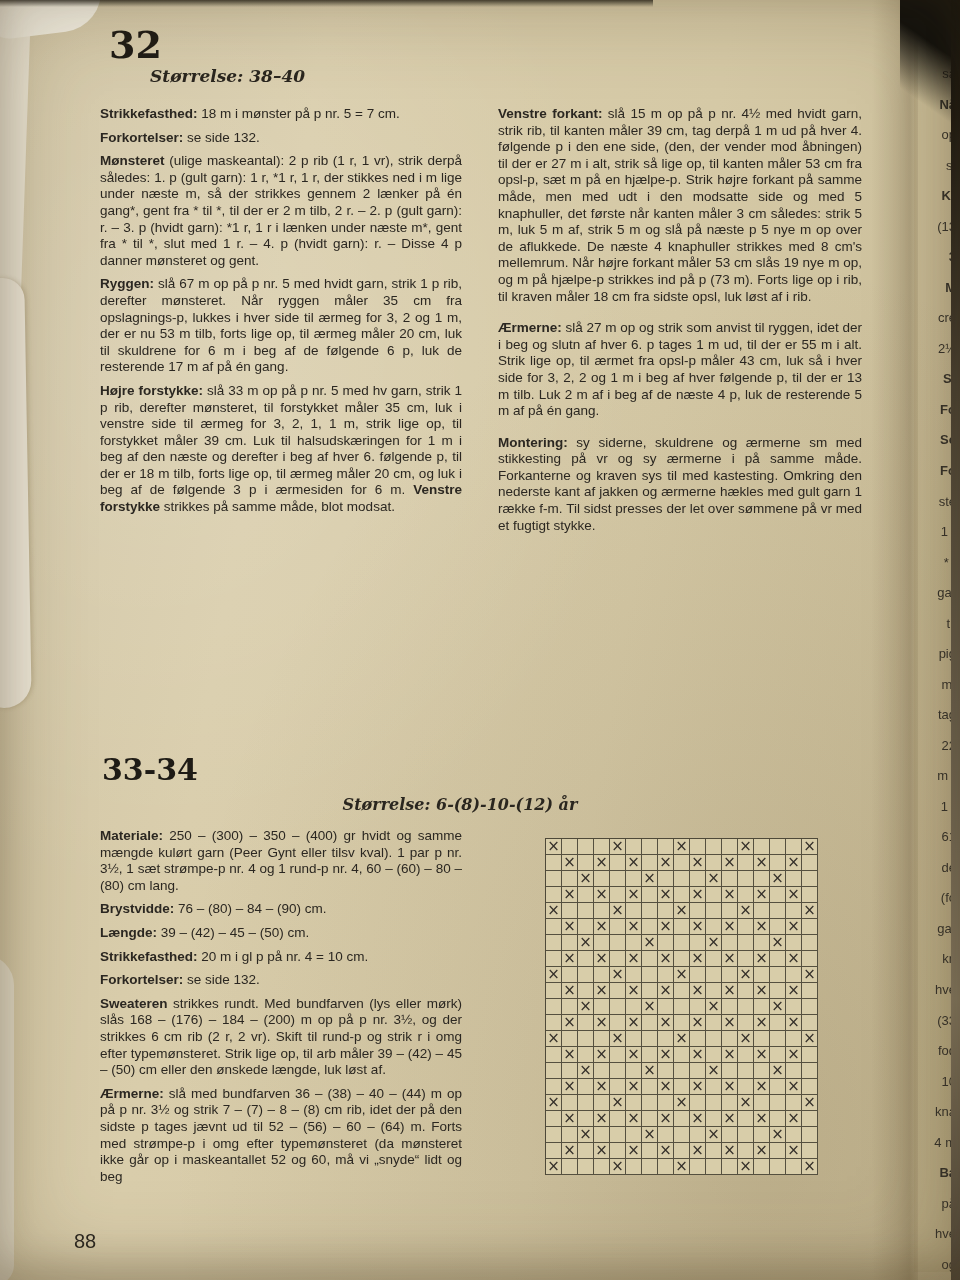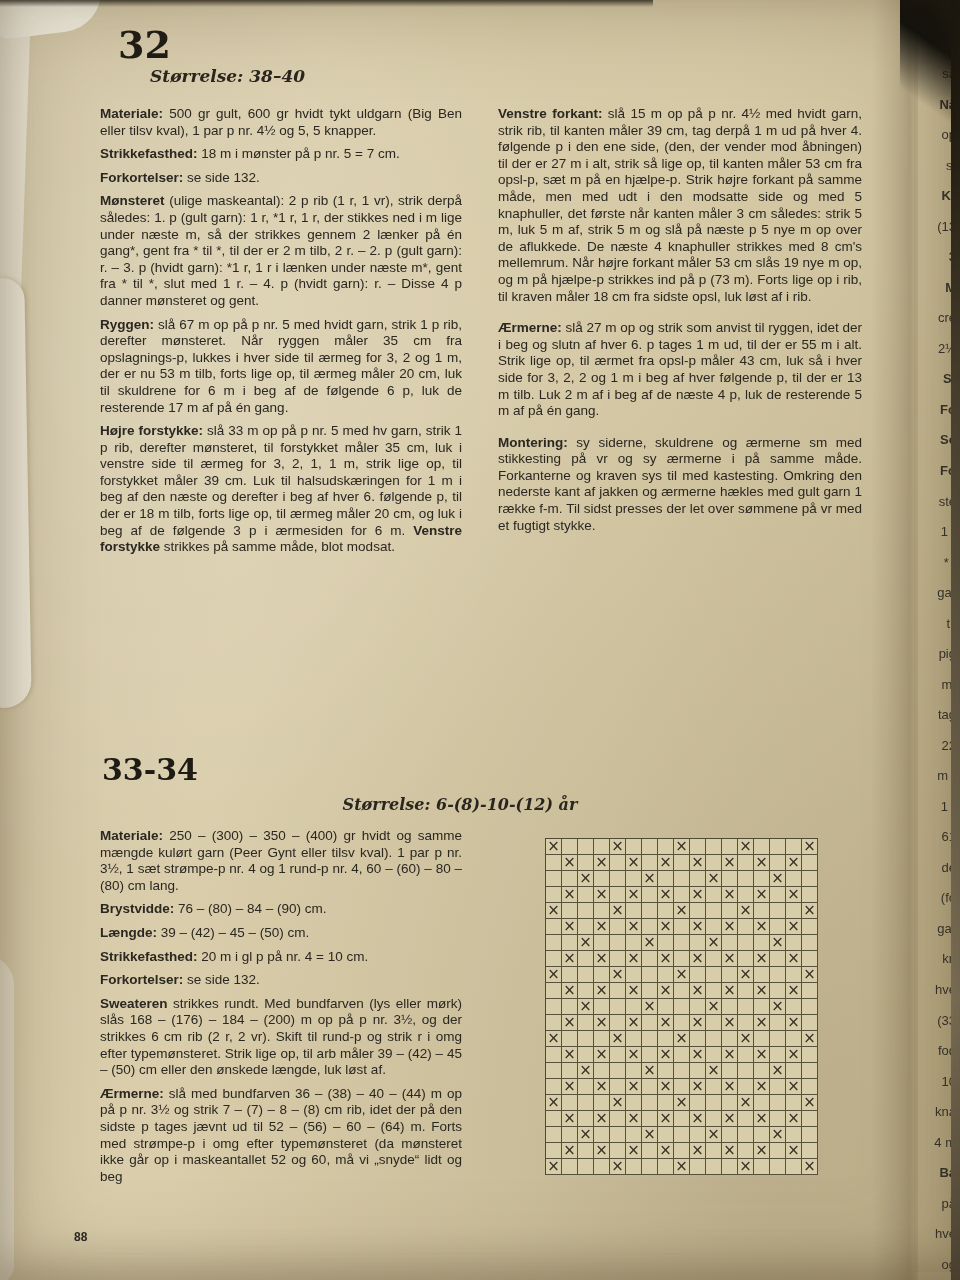--- a/index.html
+++ b/index.html
@@ -22,21 +22,21 @@
     background:linear-gradient(180deg,#0a0a09 0%,#17140f 9%,#474033 30%,#6a6150 55%,#857a63 78%,#4e463a 100%);}
   .fold-shadow{position:absolute;left:872px;top:0;width:46px;height:100%;z-index:3;
     background:linear-gradient(90deg,rgba(92,75,45,0) 0%,rgba(92,75,45,0.16) 55%,rgba(92,75,45,0.28) 82%,rgba(92,75,45,0.12) 100%);}
   .torn{position:absolute;z-index:2;}
   .torn1{left:-14px;top:-10px;width:40px;height:320px;background:#eae4d3;border-radius:0 30px 18px 40px/0 60px 30px 80px;transform:rotate(2deg);}
   .torn2{left:-16px;top:278px;width:44px;height:430px;background:#efe9da;border-radius:0 40px 50px 30px;transform:rotate(-1deg);box-shadow:2px 0 4px rgba(120,100,60,0.25);}
   .torn3{left:-12px;top:-14px;width:115px;height:48px;background:#f2eee1;transform:rotate(-7deg);border-radius:0 0 40px 20px;}
   .torn4{left:-20px;top:955px;width:34px;height:330px;background:#e3dcc8;border-radius:0 30px 20px 0;}
 
   
-  .a1-number{position:absolute;left:118px;top:22px;font:700 38px "DejaVu Serif","Liberation Serif",serif;color:#1e1b15;}
+  .a1-number{position:absolute;left:109px;top:22px;font:700 38px "DejaVu Serif","Liberation Serif",serif;color:#1e1b15;}
   .a1-title{position:absolute;left:150px;top:20px;width:660px;text-align:center;
     font:700 36px "DejaVu Serif","Liberation Serif",serif;color:#1e1b15;letter-spacing:0.5px;}
   .a1-subtitle{position:absolute;left:150px;top:66px;width:640px;
     font:italic 700 17px "DejaVu Serif","Liberation Serif",serif;color:#2a261f;}
   .a2-number{position:absolute;left:102px;top:752px;font:700 30px "DejaVu Serif","Liberation Serif",serif;color:#1e1b15;}
   .a2-title{position:absolute;left:222px;top:746px;width:560px;
     font:700 33px "DejaVu Serif","Liberation Serif",serif;color:#1e1b15;letter-spacing:0.3px;}
   .a2-subtitle{position:absolute;left:240px;top:795px;width:440px;text-align:center;
     font:italic 700 16px "DejaVu Serif","Liberation Serif",serif;color:#2a261f;}
 
@@ -51,21 +51,21 @@
 
   
   .chart{position:absolute;left:545px;top:838px;z-index:4;display:inline-block;
     border-left:1px solid #4e4939;border-top:1px solid #4e4939;background:#d8cda9;}
   .chart-row{display:flex;}
   .chart-cell{width:15px;height:15px;border-right:1px solid #55503f;border-bottom:1px solid #55503f;
     box-sizing:content-box;text-align:center;font:400 15px/14px "DejaVu Sans",sans-serif;color:#35302a;}
   .chart-caption{position:absolute;left:494px;top:1186px;width:372px;z-index:4;
     font:italic 400 12.5px/16px "DejaVu Serif","Liberation Serif",serif;color:#2e2a23;text-align:justify;}
 
-  .footer-page-number{position:absolute;left:74px;top:1230px;font-size:12px;color:#2b2721;z-index:4;font-weight:bold;}
+  .footer-page-number{position:absolute;left:74px;top:1230px;font-size:20px;color:#2b2721;z-index:4;}
 
   
   .frag-strip{position:absolute;left:914px;top:6px;bottom:8px;width:42px;overflow:hidden;z-index:5;
     display:flex;flex-direction:column;justify-content:space-between;align-items:flex-end;
     font-size:13px;color:#33302a;background:rgba(140,115,70,0.10);}
   .frag{white-space:nowrap;line-height:14px;}
   .frag b{font-weight:700;}
 </style>
 </head>
 <body>
@@ -76,21 +76,20 @@
   <div class="torn torn2"></div>
   <div class="torn torn3"></div>
   <div class="torn torn4"></div>
 
   <div class="a1-number">32</div>
   <div class="a1-subtitle">Størrelse: 38–40</div>
 
   <div class="cols1">
     <div class="colL">
 
-        <p class="para"><b>Materiale:</b><span> 500 gr gult, 600 gr hvidt tykt uldgarn (Big Ben eller tilsv kval), 1 par p nr. 4½ og 5, 5 knapper.</span><b></b><span></span></p>
 
         <p class="para"><b>Strikkefasthed:</b><span> 18 m i mønster på p nr. 5 = 7 cm.</span><b></b><span></span></p>
 
         <p class="para"><b>Forkortelser:</b><span> se side 132.</span><b></b><span></span></p>
 
         <p class="para"><b>Mønsteret</b><span> (ulige maskeantal): 2 p rib (1 r, 1 vr), strik derpå således: 1. p (gult garn): 1 r, *1 r, 1 r, der stikkes ned i m lige under næste m, så der strikkes gennem 2 lænker på én gang*, gent fra * til *, til der er 2 m tilb, 2 r. – 2. p (gult garn): r. – 3. p (hvidt garn): *1 r, 1 r i lænken under næste m*, gent fra * til *, slut med 1 r. – 4. p (hvidt garn): r. – Disse 4 p danner mønsteret og gent.</span><b></b><span></span></p>
 
         <p class="para"><b>Ryggen:</b><span> slå 67 m op på p nr. 5 med hvidt garn, strik 1 p rib, derefter mønsteret. Når ryggen måler 35 cm fra opslagnings-p, lukkes i hver side til ærmeg for 3, 2 og 1 m, der er nu 53 m tilb, forts lige op, til ærmeg måler 20 cm, luk til skuldrene for 6 m i beg af de følgende 6 p, luk de resterende 17 m af på én gang.</span><b></b><span></span></p>
 
         <p class="para"><b>Højre forstykke:</b><span> slå 33 m op på p nr. 5 med hv garn, strik 1 p rib, derefter mønsteret, til forstykket måler 35 cm, luk i venstre side til ærmeg for 3, 2, 1, 1 m, strik lige op, til forstykket måler 39 cm. Luk til halsudskæringen for 1 m i beg af den næste og derefter i beg af hver 6. følgende p, til der er 18 m tilb, forts lige op, til ærmeg måler 20 cm, og luk i beg af de følgende 3 p i ærmesiden for 6 m. </span><b>Venstre forstykke</b><span> strikkes på samme måde, blot modsat.</span></p>

